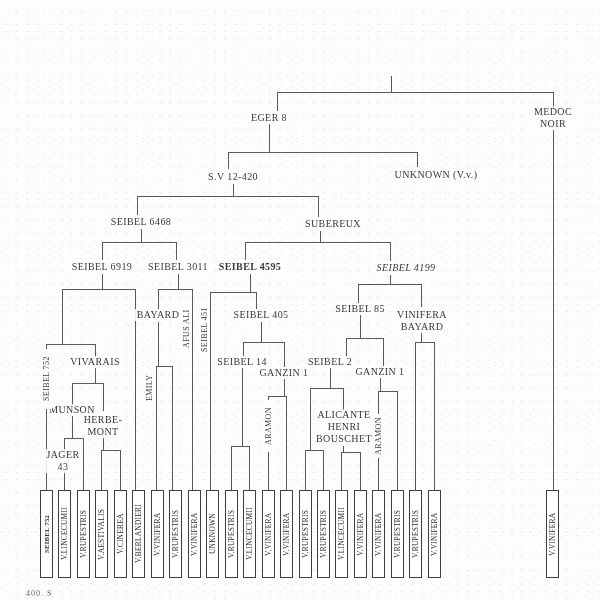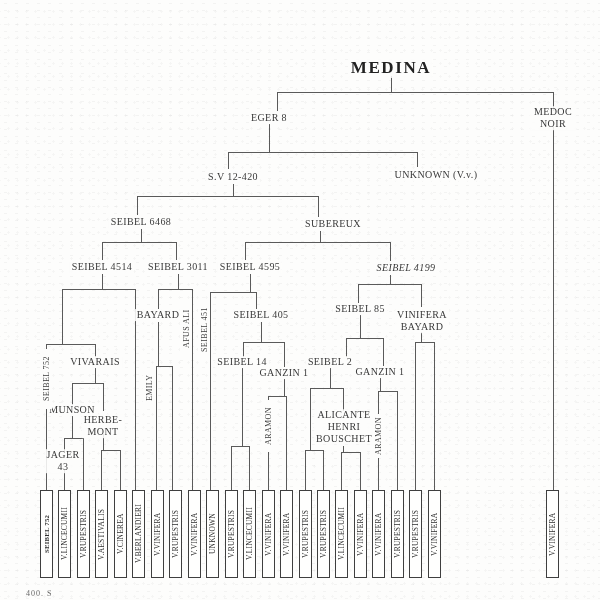--- a/index.html
+++ b/index.html
@@ -131,30 +131,29 @@
     <div class="line" style="left: 360px; top: 452px; width: 1px; height: 38px;"></div>
     <div class="line" style="left: 380px; top: 378px; width: 1px; height: 14px;"></div>
     <div class="line" style="left: 378px; top: 391px; width: 20px; height: 1px;"></div>
     <div class="line" style="left: 378px; top: 391px; width: 1px; height: 23px;"></div>
     <div class="line" style="left: 378px; top: 458px; width: 1px; height: 32px;"></div>
     <div class="line" style="left: 397px; top: 391px; width: 1px; height: 99px;"></div>
     <div class="line" style="left: 421px; top: 332px; width: 1px; height: 11px;"></div>
     <div class="line" style="left: 415px; top: 342px; width: 20px; height: 1px;"></div>
     <div class="line" style="left: 415px; top: 342px; width: 1px; height: 148px;"></div>
     <div class="line" style="left: 434px; top: 342px; width: 1px; height: 148px;"></div>
-    <div class="node title" style="left: 391px; top: 68px;">MEDINA</div>
     <div class="node" style="left: 269px; top: 118px;">EGER 8</div>
     <div class="node" style="left: 553px; top: 118px;">MEDOC NOIR</div>
     <div class="node" style="left: 233px; top: 177px;">S.V 12-420</div>
     <div class="node" style="left: 436px; top: 175px;">UNKNOWN (V.v.)</div>
     <div class="node" style="left: 141px; top: 222px;">SEIBEL 6468</div>
     <div class="node" style="left: 333px; top: 224px;">SUBEREUX</div>
-    <div class="node" style="left: 102px; top: 267px;">SEIBEL 4514</div>
+    <div class="node" style="left: 102px; top: 267px;">SEIBEL 6919</div>
     <div class="node" style="left: 178px; top: 267px;">SEIBEL 3011</div>
-    <div class="node" style="left: 250px; top: 267px;">SEIBEL 4595</div>
+    <div class="node" style="left: 250px; top: 267px; font-weight: bold;">SEIBEL 4595</div>
     <div class="node" style="left: 406px; top: 268px; font-style: italic;">SEIBEL 4199</div>
     <div class="node" style="left: 158px; top: 315px;">BAYARD</div>
     <div class="node" style="left: 261px; top: 315px;">SEIBEL 405</div>
     <div class="node" style="left: 360px; top: 309px;">SEIBEL 85</div>
     <div class="node" style="left: 422px; top: 321px;">VINIFERA
 BAYARD</div>
     <div class="node" style="left: 95px; top: 362px;">VIVARAIS</div>
     <div class="node" style="left: 242px; top: 362px;">SEIBEL 14</div>
     <div class="node" style="left: 284px; top: 373px;">GANZIN 1</div>
     <div class="node" style="left: 330px; top: 362px;">SEIBEL 2</div>

